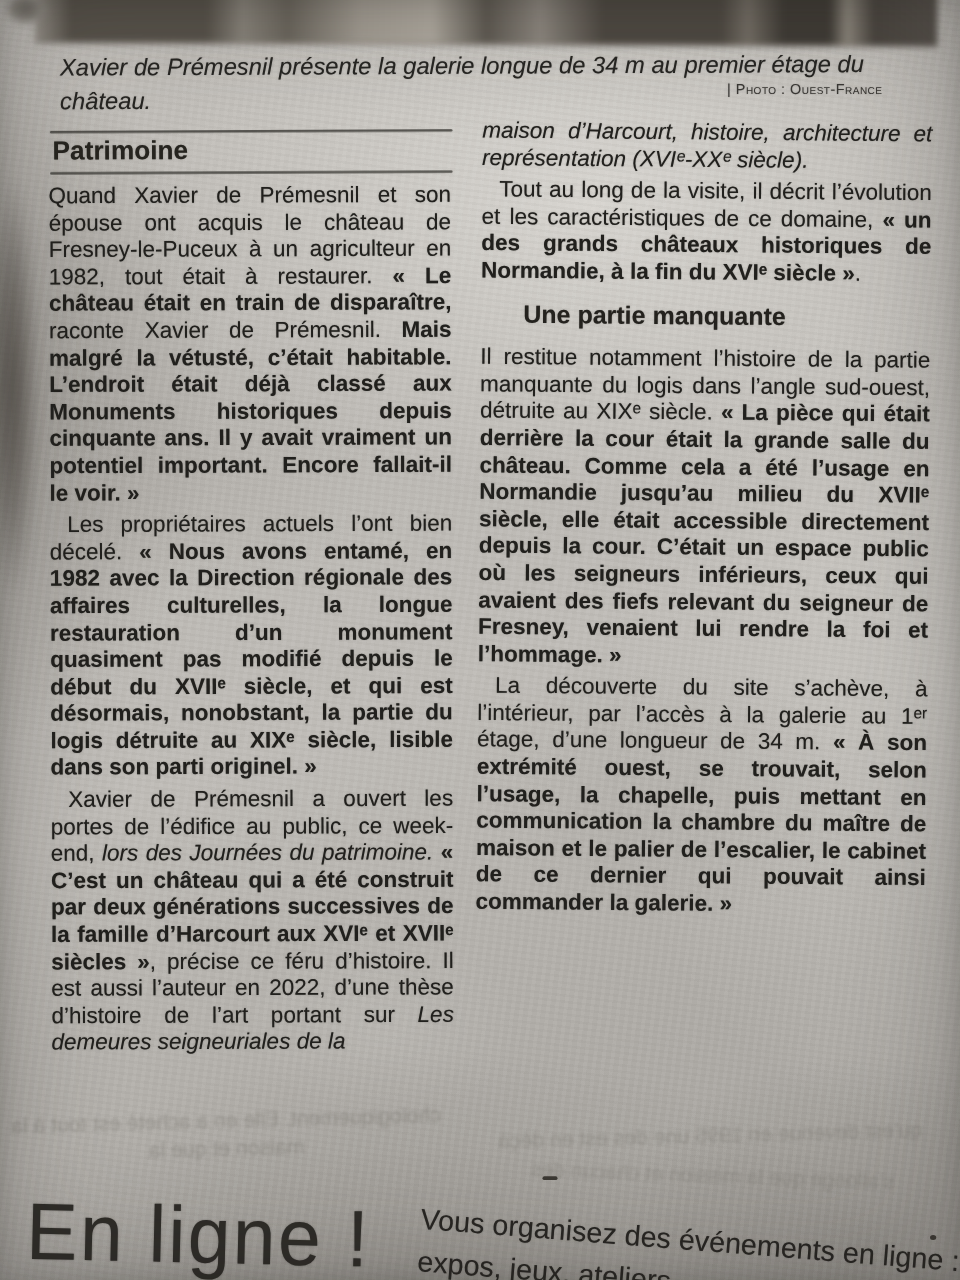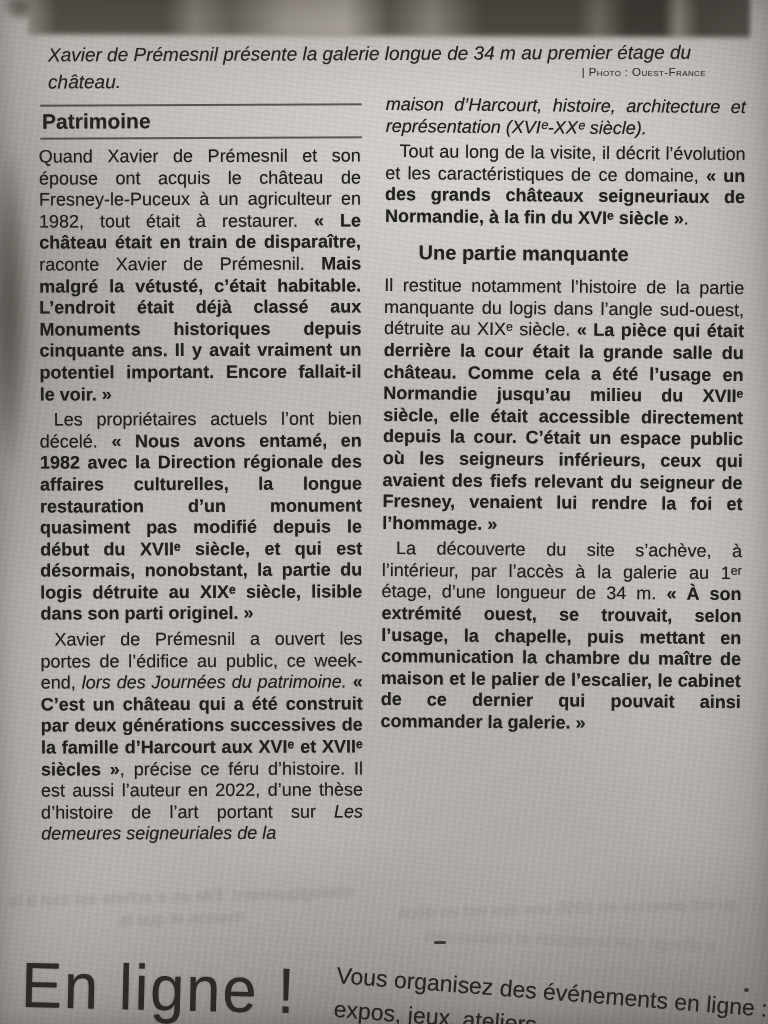--- a/index.html
+++ b/index.html
@@ -136,21 +136,21 @@
 </div>
 
 <div class="col col-left">
   <p><span class="seg-n">Quand Xavier de Prémesnil et son épouse ont acquis le château de Fresney-le-Puceux à un agriculteur en 1982, tout était à restaurer. </span><span class="seg-b">« Le château était en train de disparaître, </span><span class="seg-n">raconte Xavier de Prémesnil. </span><span class="seg-b">Mais malgré la vétusté, c’était habitable. L’endroit était déjà classé aux Monuments historiques depuis cinquante ans. Il y avait vraiment un potentiel important. Encore fallait-il le voir. »</span></p>
   <p class="indent"><span class="seg-n">Les propriétaires actuels l’ont bien décelé. </span><span class="seg-b">« Nous avons entamé, en 1982 avec la Direction régionale des affaires culturelles, la longue restauration d’un monument quasiment pas modifié depuis le début du XVIIᵉ siècle, et qui est désormais, nonobstant, la partie du logis détruite au XIXᵉ siècle, lisible dans son parti originel. »</span></p>
   <p class="indent"><span class="seg-n">Xavier de Prémesnil a ouvert les portes de l’édifice au public, ce week-end, </span><span class="seg-i">lors des Journées du patrimoine. </span><span class="seg-b">« C’est un château qui a été construit par deux générations successives de la famille d’Harcourt aux XVIᵉ et XVIIᵉ siècles »</span><span class="seg-n">, précise ce féru d’histoire. Il est aussi l’auteur en 2022, d’une thèse d’histoire de l’art portant sur </span><span class="seg-i">Les demeures seigneuriales de la</span></p>
 </div>
 
 <div class="col col-right">
   <p><span class="seg-i">maison d’Harcourt, histoire, architecture et représentation (XVIᵉ-XXᵉ siècle).</span></p>
-  <p class="indent"><span class="seg-n">Tout au long de la visite, il décrit l’évolution et les caractéristiques de ce domaine, </span><span class="seg-b">« un des grands châteaux seigneuriaux de Normandie, à la fin du XVIᵉ siècle »</span><span class="seg-n">.</span></p>
+  <p class="indent"><span class="seg-n">Tout au long de la visite, il décrit l’évolution et les caractéristiques de ce domaine, </span><span class="seg-b">« un des grands châteaux historiques de Normandie, à la fin du XVIᵉ siècle »</span><span class="seg-n">.</span></p>
   <div class="subhead">Une partie manquante</div>
   <p><span class="seg-n">Il restitue notamment l’histoire de la partie manquante du logis dans l’angle sud-ouest, détruite au XIXᵉ siècle. </span><span class="seg-b">« La pièce qui était derrière la cour était la grande salle du château. Comme cela a été l’usage en Normandie jusqu’au milieu du XVIIᵉ siècle, elle était accessible directement depuis la cour. C’était un espace public où les seigneurs inférieurs, ceux qui avaient des fiefs relevant du seigneur de Fresney, venaient lui rendre la foi et l’hommage. »</span></p>
   <p class="indent"><span class="seg-n">La découverte du site s’achève, à l’intérieur, par l’accès à la galerie au 1ᵉʳ étage, d’une longueur de 34 m. </span><span class="seg-b">« À son extrémité ouest, se trouvait, selon l’usage, la chapelle, puis mettant en communication la chambre du maître de maison et le palier de l’escalier, le cabinet de ce dernier qui pouvait ainsi commander la galerie. »</span></p>
 </div>
 
 <div class="ghost ghost-1">chologiquement. Elle en a acheté est tout à la maison et que la</div>
 <div class="ghost ghost-2">qu’est devenue en 1995 une des est en déçà</div>
 <div class="ghost ghost-3">s’allonge que la mission et chacun des</div>
 
 <div class="edge-smudge"></div>

